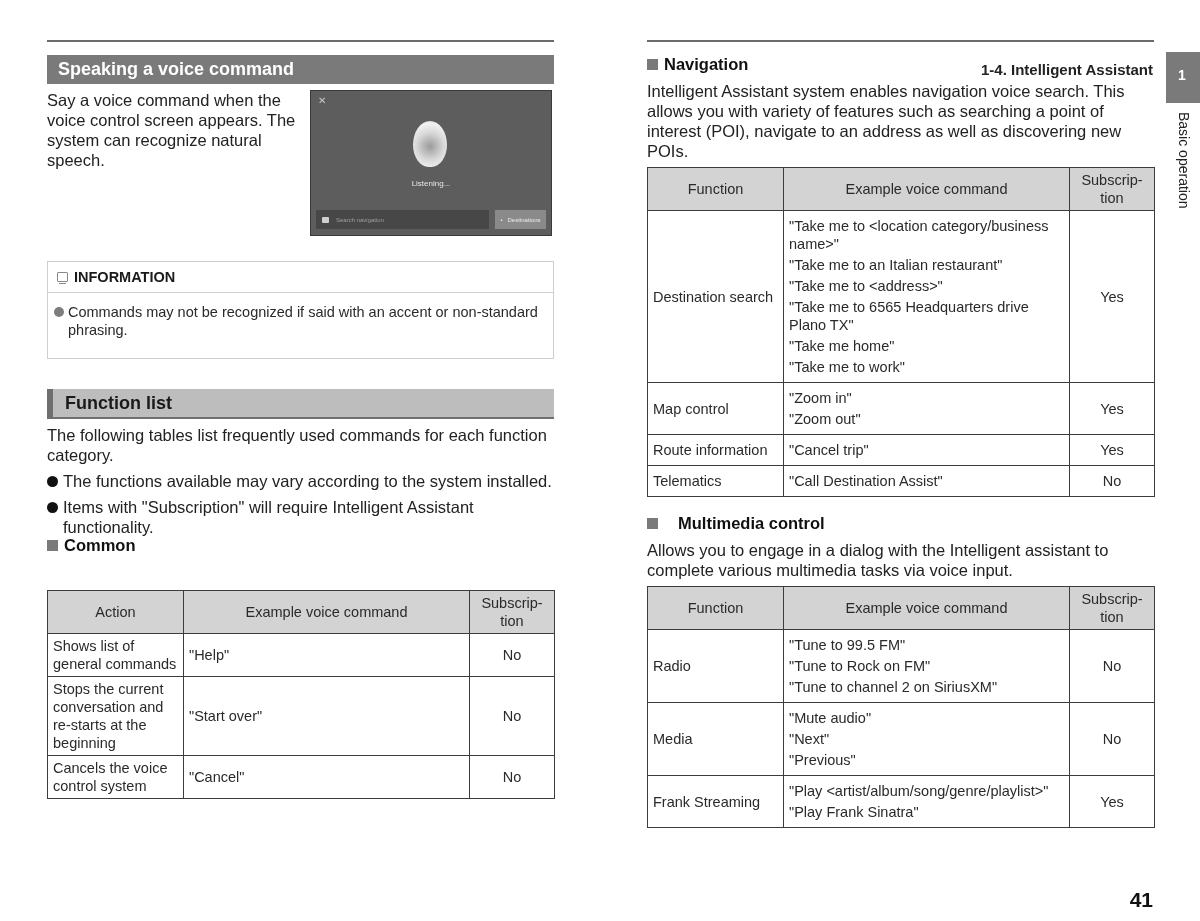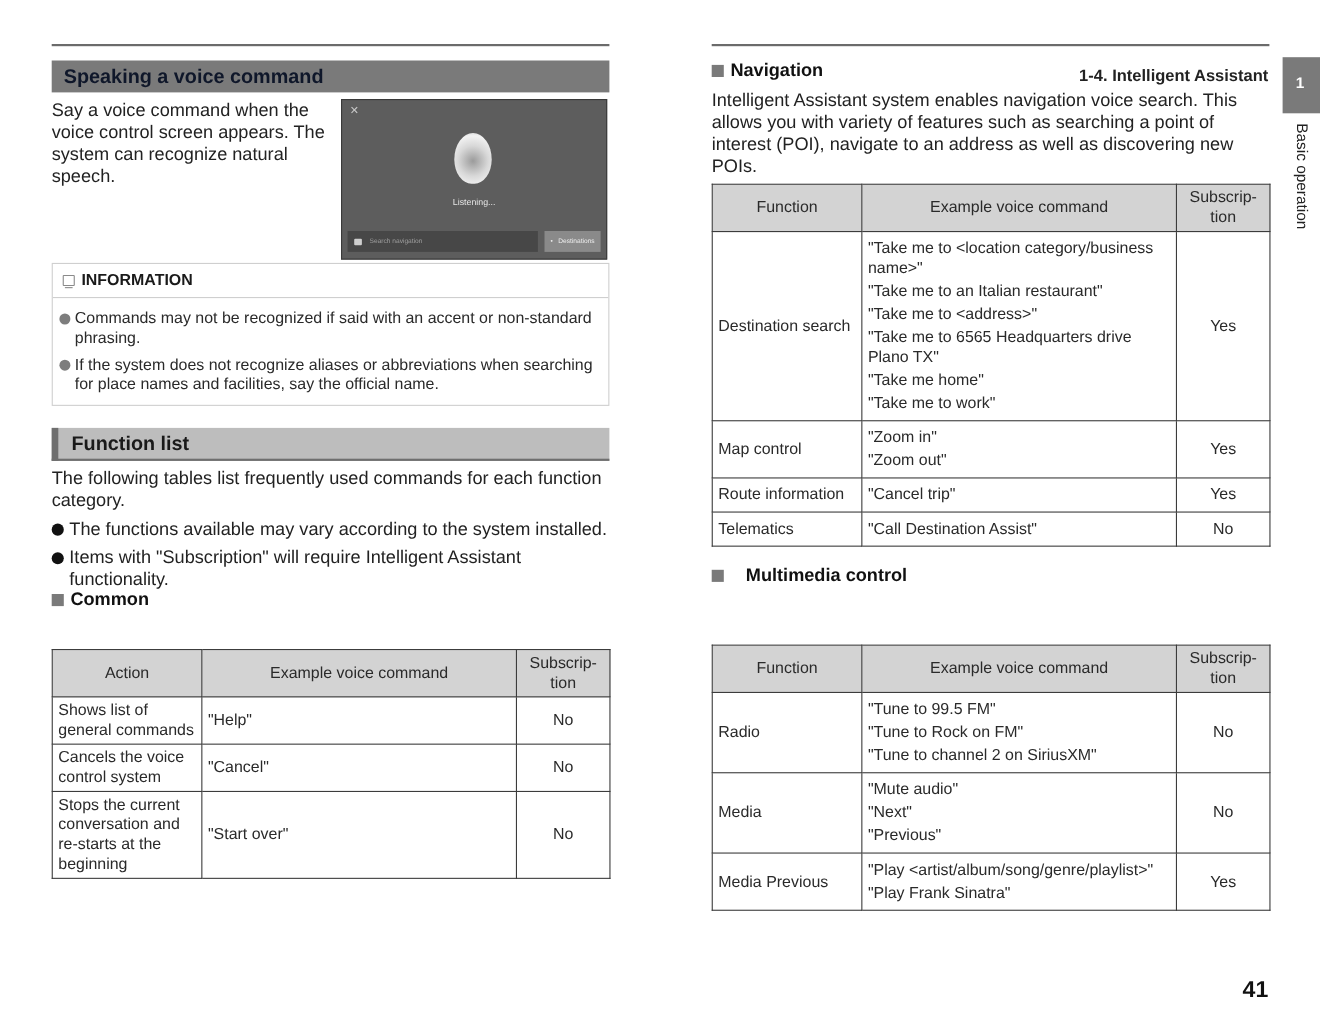--- a/index.html
+++ b/index.html
@@ -12,21 +12,21 @@
   .page-right { left: 600px; width: 600px; }
 
   .running-head { position: absolute; top: 17px; font-size: 15px; font-weight: bold; color: #222; margin-top: 44px; }
   .page-left .running-head { left: 47px; }
   .page-right .running-head { right: 47px; }
   .head-rule { position: absolute; top: 40px; height: 2px; background: #6b6b6b; }
   .page-left .head-rule { left: 47px; width: 507px; }
   .page-right .head-rule { left: 47px; width: 507px; }
 
   .section-bar {
-    position: absolute; left: 47px; width: 507px; background: #7a7a7a; color: #0f172a;
+    position: absolute; left: 47px; width: 507px; background: #7a7a7a; color: #ffffff;
     font-size: 18px; font-weight: bold; box-sizing: border-box;
   }
   .section-bar.dark { top: 55px; height: 29px; padding: 4px 11px; }
   .section-bar.light {
     top: 389px; height: 30px; padding: 4px 12px; background: #bdbdbd; color: #1a1a1a;
     border-left: 6px solid #6f6f6f; border-bottom: 2px solid #6f6f6f;
   }
 
   .body-text { font-size: 16.5px; line-height: 20px; color: #222; }
   .intro { position: absolute; left: 47px; top: 90px; width: 255px; }
@@ -46,21 +46,21 @@
     position: absolute; left: 5px; top: 119px; width: 173px; height: 19px; background: #474747;
     font-size: 6px; color: #9f9f9f; display: flex; align-items: center; padding-left: 6px; box-sizing: border-box; gap: 7px;
   }
   .screen .search-box .kbd { width: 7px; height: 6px; background: #cfcfcf; border-radius: 1px; }
   .screen .dest-btn {
     position: absolute; left: 184px; top: 119px; width: 51px; height: 19px; background: #8a8a8a;
     font-size: 6px; color: #eee; display: flex; align-items: center; justify-content: center; gap: 5px;
   }
 
   .info-box {
-    position: absolute; left: 47px; top: 239px; width: 507px; height: 130px;
+    position: absolute; left: 47px; top: 261px; width: 507px; height: 98px;
     border: 1px solid #cfcfcf; box-sizing: border-box;
   }
   .info-head {
     height: 31px; border-bottom: 1px solid #cfcfcf; display: flex; align-items: center;
     padding-left: 9px; font-size: 14.5px; font-weight: bold; gap: 6px; box-sizing: border-box;
   }
   .info-icon { width: 11px; height: 10px; border: 1px solid #8a8a8a; border-radius: 1px; box-sizing: border-box; position: relative; }
   .info-icon::after { content: ""; position: absolute; left: 1px; bottom: -3px; width: 7px; height: 1px; background: #8a8a8a; }
   .info-list { list-style: none; margin: 0; padding: 10px 8px 0 6px; }
   .info-list li { font-size: 14.5px; line-height: 18px; padding-left: 14px; position: relative; margin-bottom: 6px; color: #2a2a2a; }
@@ -134,21 +134,20 @@
     </div>
   </div>
 
   <div class="info-box">
     <div class="info-head">
       <span class="info-icon"></span>
       <span>INFORMATION</span>
     </div>
     <ul class="info-list">
       <li>Commands may not be recognized if said with an accent or non-standard phrasing.</li>
-      <li>If the system does not recognize aliases or abbreviations when searching for place names and facilities, say the official name.</li>
     </ul>
   </div>
 
   <div class="section-bar light">Function list</div>
 
   <div class="fl-text body-text">
     <div>The following tables list frequently used commands for each function category.</div>
     <ul class="bullets">
       <li>The functions available may vary according to the system installed.</li>
       <li>Items with "Subscription" will require Intelligent Assistant functionality.</li>
@@ -175,30 +174,30 @@
     </thead>
     <tbody id="common-body">
         <tr>
           <td>Shows list of general commands</td>
           <td class="cmds">
             <div>"Help"</div>
           </td>
           <td class="sub">No</td>
         </tr>
         <tr>
+          <td>Stops the current conversation and re-starts at the beginning</td>
+          <td class="cmds">
+            <div>"Start over"</div>
+          </td>
+          <td class="sub">No</td>
+        </tr>
+        <tr>
           <td>Cancels the voice control system</td>
           <td class="cmds">
             <div>"Cancel"</div>
-          </td>
-          <td class="sub">No</td>
-        </tr>
-        <tr>
-          <td>Stops the current conversation and re-starts at the beginning</td>
-          <td class="cmds">
-            <div>"Start over"</div>
           </td>
           <td class="sub">No</td>
         </tr>
       </tbody>
   </table>
 
   <div class="page-num">40</div>
 </div>
 
 <div class="page page-right">
@@ -262,20 +261,21 @@
           </td>
           <td class="sub">No</td>
         </tr>
       </tbody>
   </table>
 
   <div class="subhead" style="left:47px; top:514px;gap:20px;">
     <span class="sq"></span>
     <span>Multimedia control</span>
   </div>
+  <div class="mm-text body-text">Allows you to engage in a dialog with the Intelligent assistant to complete various multimedia tasks via voice input.</div>
 
   <table class="cmd t-mm">
     <colgroup>
         <col class="c1">
         <col class="c2">
         <col class="c3">
       </colgroup>
     <thead>
       <tr>
         <th>Function</th>
@@ -296,21 +296,21 @@
         <tr>
           <td>Media</td>
           <td class="cmds">
             <div>"Mute audio"</div>
             <div>"Next"</div>
             <div>"Previous"</div>
           </td>
           <td class="sub">No</td>
         </tr>
         <tr>
-          <td>Media Previous</td>
+          <td>Frank Streaming</td>
           <td class="cmds">
             <div>"Play &lt;artist/album/song/genre/playlist&gt;"</div>
             <div>"Play Frank Sinatra"</div>
           </td>
           <td class="sub">Yes</td>
         </tr>
       </tbody>
   </table>
 
   <div class="page-num">41</div>

